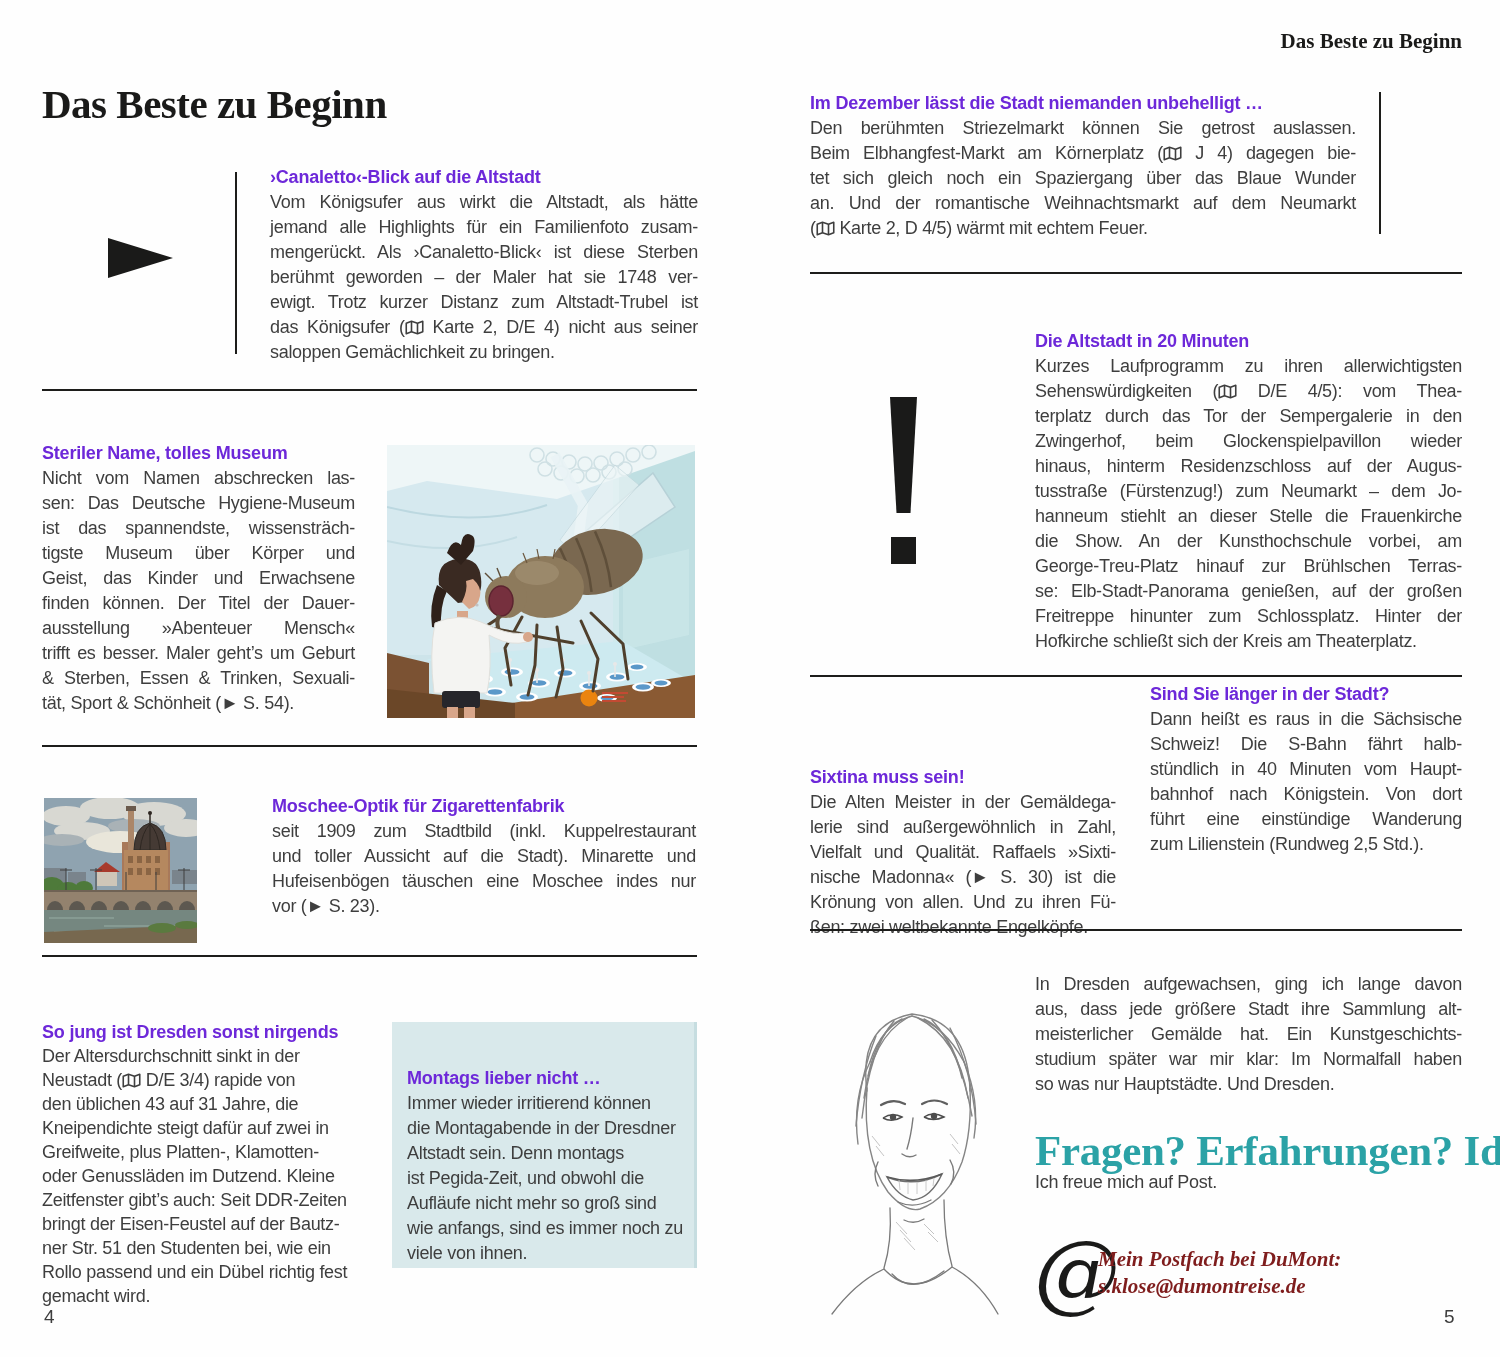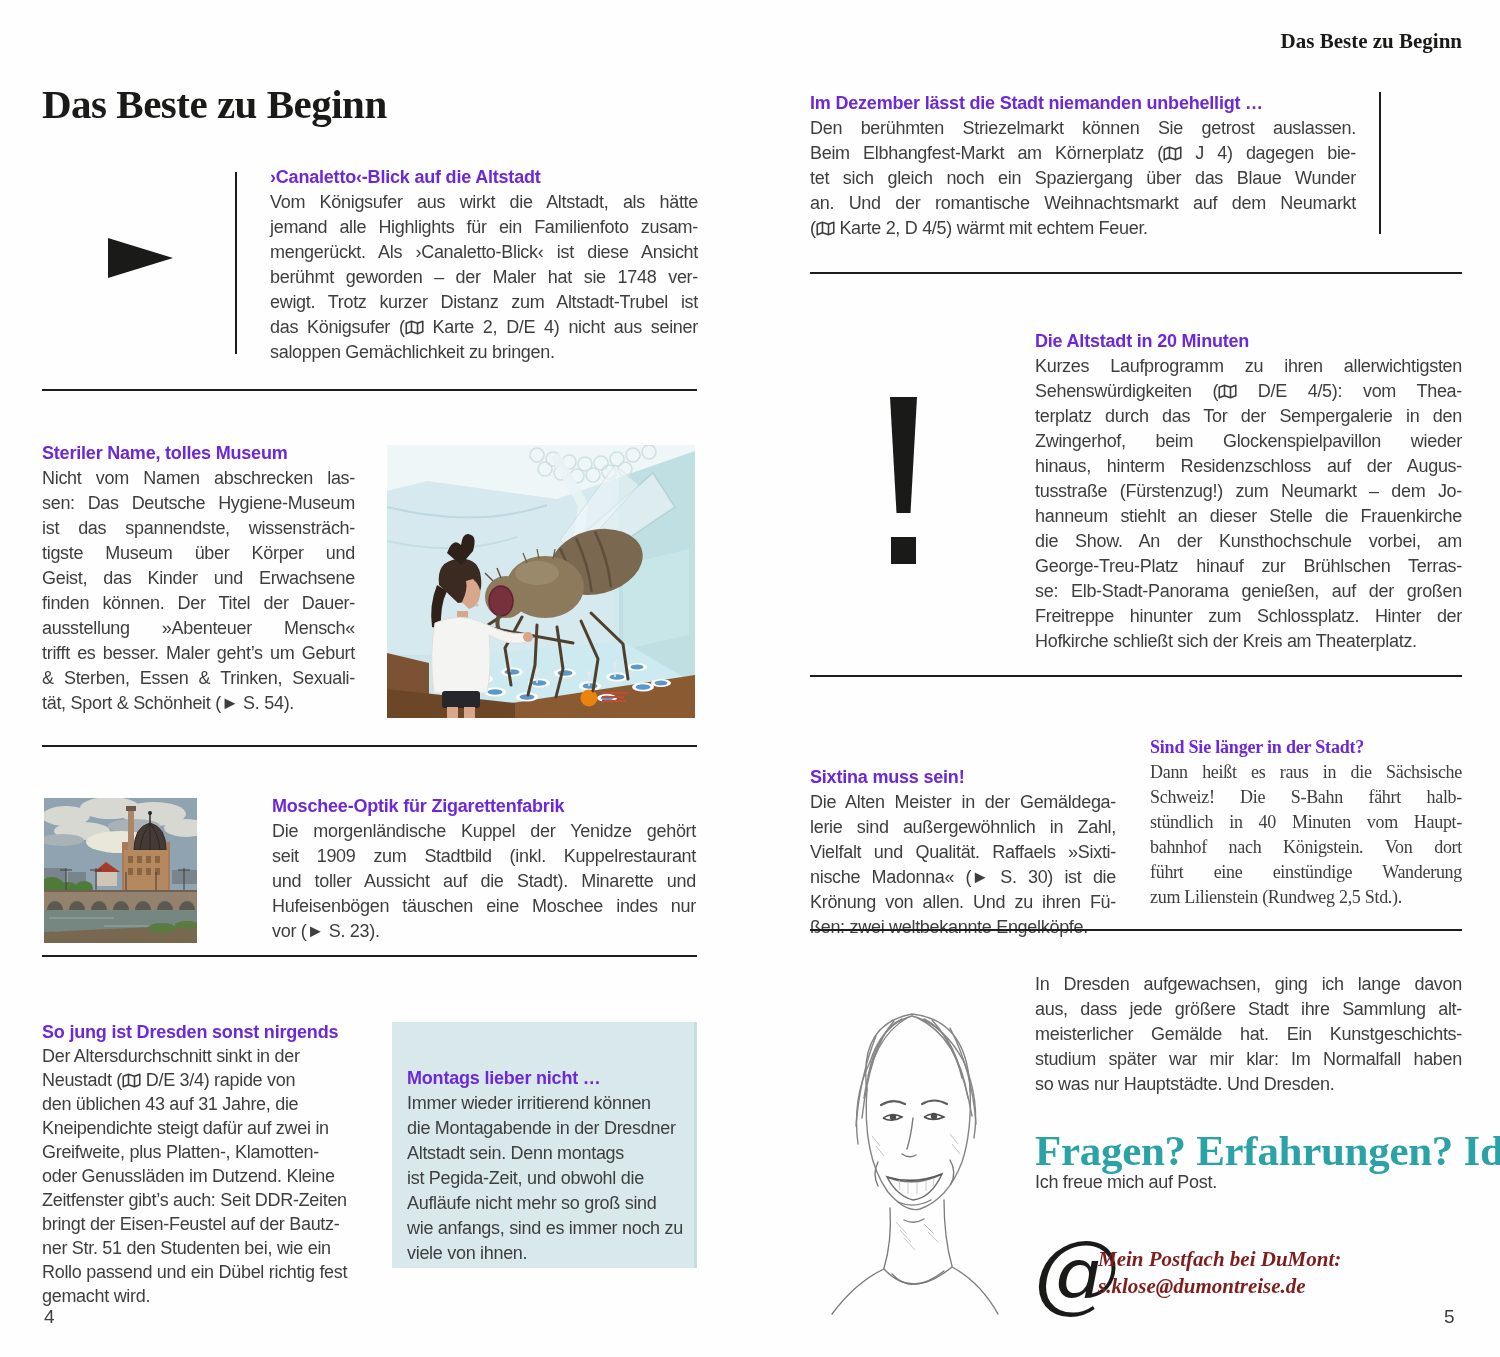--- a/index.html
+++ b/index.html
@@ -42,21 +42,21 @@
     <svg width="65" height="40" viewBox="0 0 65 40">
         <polygon points="0,0 65,20 0,40" fill="#1a1a19"></polygon>
       </svg>
   </div>
   <div class="abs vbar" style="left:235px;top:172px;height:182px;"></div>
   <div class="abs body-txt" style="left:270px;top:165px;width:428px;">
     <div class="h">›Canaletto‹-Blick auf die Altstadt</div>
     <div class="para just">
         <div class="jline">Vom Königsufer aus wirkt die Altstadt, als hätte</div>
         <div class="jline">jemand alle Highlights für ein Familienfoto zusam-</div>
-        <div class="jline">mengerückt. Als ›Canaletto-Blick‹ ist diese Ansicht</div>
+        <div class="jline">mengerückt. Als ›Canaletto-Blick‹ ist diese Sterben</div>
         <div class="jline">berühmt geworden – der Maler hat sie 1748 ver-</div>
         <div class="jline">ewigt. Trotz kurzer Distanz zum Altstadt-Trubel ist</div>
         <div class="jline">das Königsufer (<span class="map-icon"><svg viewBox="0 0 20 16" fill="none">
               <path d="M1.2 3.4 6.8 1.3 13.2 3.4 18.8 1.3 18.8 12.6 13.2 14.7 6.8 12.6 1.2 14.7 Z" stroke-width="1.7" stroke-linejoin="round"></path>
               <path d="M6.8 1.3 L6.8 12.6 M13.2 3.4 L13.2 14.7" stroke-width="1.7"></path>
             </svg></span> Karte 2, D/E 4) nicht aus seiner</div>
         <div class="jline">saloppen Gemächlichkeit zu bringen.</div>
       </div>
   </div>
   <div class="abs hrule" style="left:42px;top:389px;width:655px;"></div>
@@ -289,21 +289,20 @@
       <polygon points="0,134 153,127 153,145 0,145" fill="#77684f"></polygon>
       <g fill="#5a7a3f">
           <ellipse cx="118" cy="130" rx="14" ry="5"></ellipse>
           <ellipse cx="143" cy="127" rx="12" ry="4"></ellipse>
         </g>
     </svg>
   </div>
   <div class="abs body-txt" style="left:272px;top:794px;width:424px;">
     <div class="h">Moschee-Optik für Zigarettenfabrik</div>
     <div class="para just">
-        <div class="jline">Die morgenländische Kuppel der Yenidze gehört</div>
         <div class="jline">seit 1909 zum Stadtbild (inkl. Kuppelrestaurant</div>
         <div class="jline">und toller Aussicht auf die Stadt). Minarette und</div>
         <div class="jline">Hufeisenbögen täuschen eine Moschee indes nur</div>
         <div class="jline">vor (► S. 23).</div>
       </div>
   </div>
   <div class="abs hrule" style="left:42px;top:955px;width:655px;"></div>
 
   <div class="abs body-txt lh24" style="left:42px;top:1020px;width:322px;">
     <div class="h">So jung ist Dresden sonst nirgends</div>
@@ -395,21 +394,21 @@
     <div class="h">Sixtina muss sein!</div>
     <div class="para just">
         <div class="jline">Die Alten Meister in der Gemäldega-</div>
         <div class="jline">lerie sind außergewöhnlich in Zahl,</div>
         <div class="jline">Vielfalt und Qualität. Raffaels »Sixti-</div>
         <div class="jline">nische Madonna« (► S. 30) ist die</div>
         <div class="jline">Krönung von allen. Und zu ihren Fü-</div>
         <div class="jline">ßen: zwei weltbekannte Engelköpfe.</div>
       </div>
   </div>
-  <div class="abs body-txt" style="left:1150px;top:735px;width:312px;font-family:Liberation Serif, serif;">
+  <div class="abs body-txt" style="left:1150px;top:682px;width:312px;">
     <div class="h">Sind Sie länger in der Stadt?</div>
     <div class="para just">
         <div class="jline">Dann heißt es raus in die Sächsische</div>
         <div class="jline">Schweiz! Die S-Bahn fährt halb-</div>
         <div class="jline">stündlich in 40 Minuten vom Haupt-</div>
         <div class="jline">bahnhof nach Königstein. Von dort</div>
         <div class="jline">führt eine einstündige Wanderung</div>
         <div class="jline">zum Lilienstein (Rundweg 2,5 Std.).</div>
       </div>
   </div>

